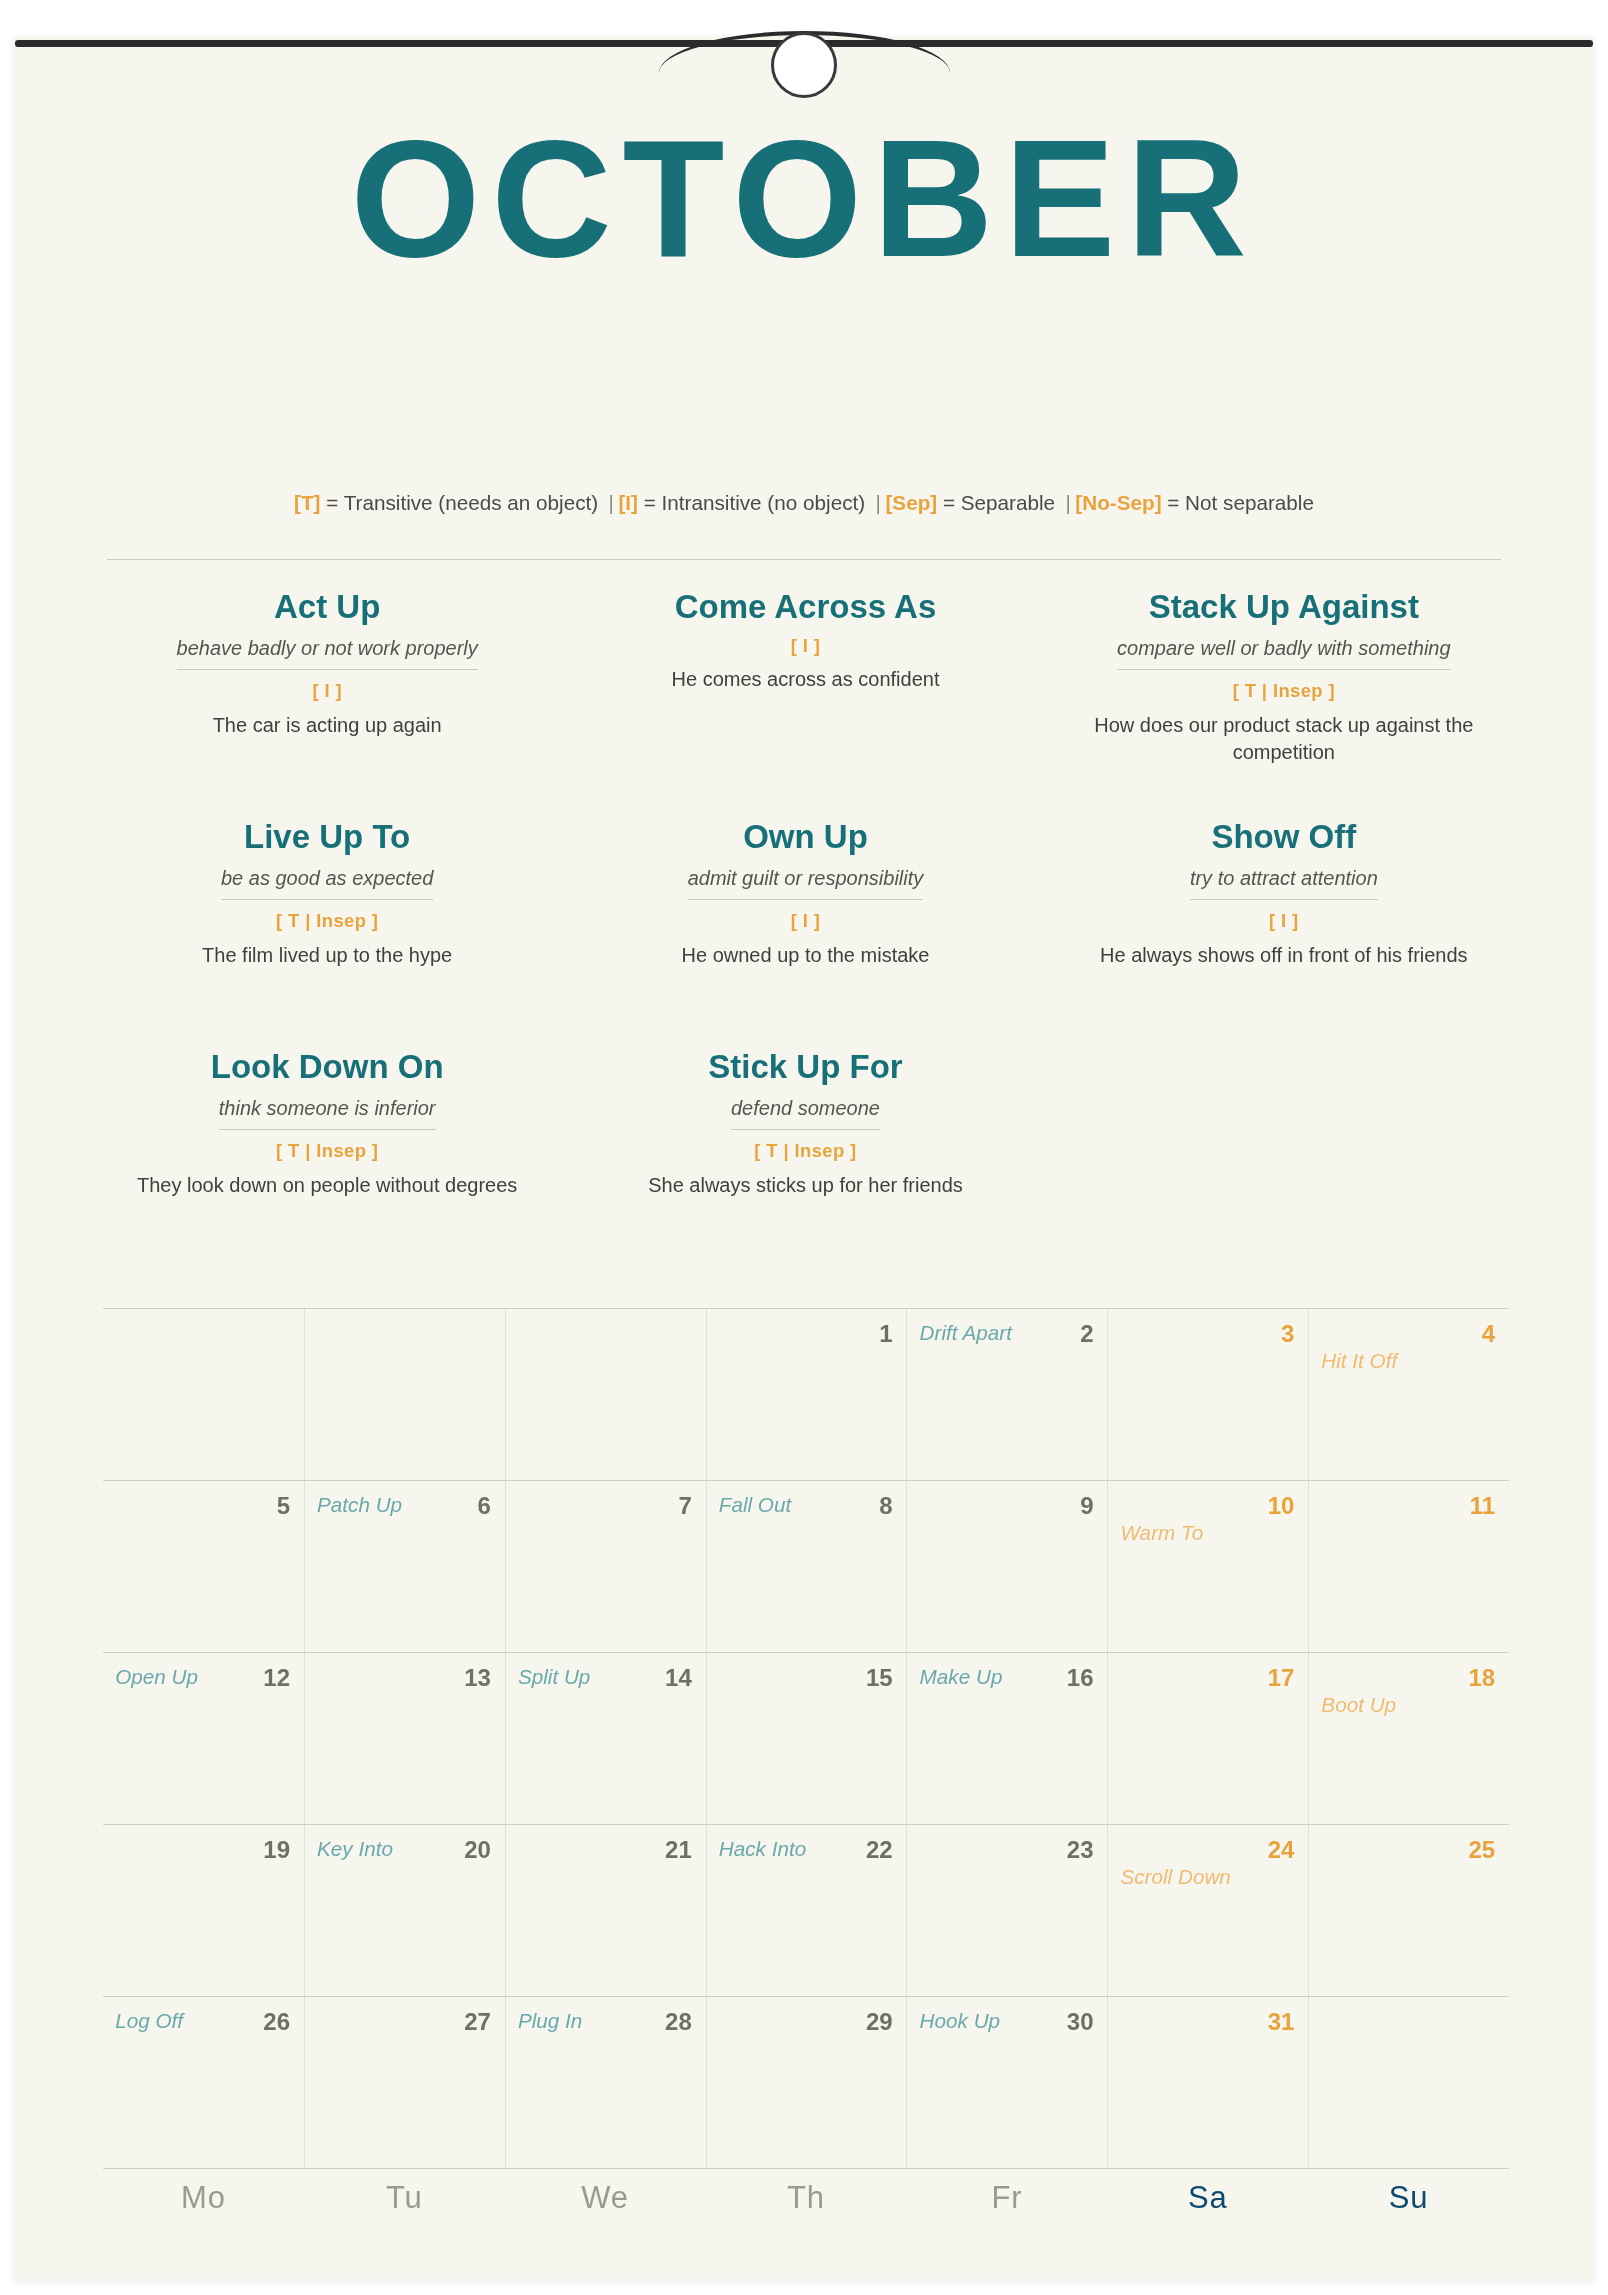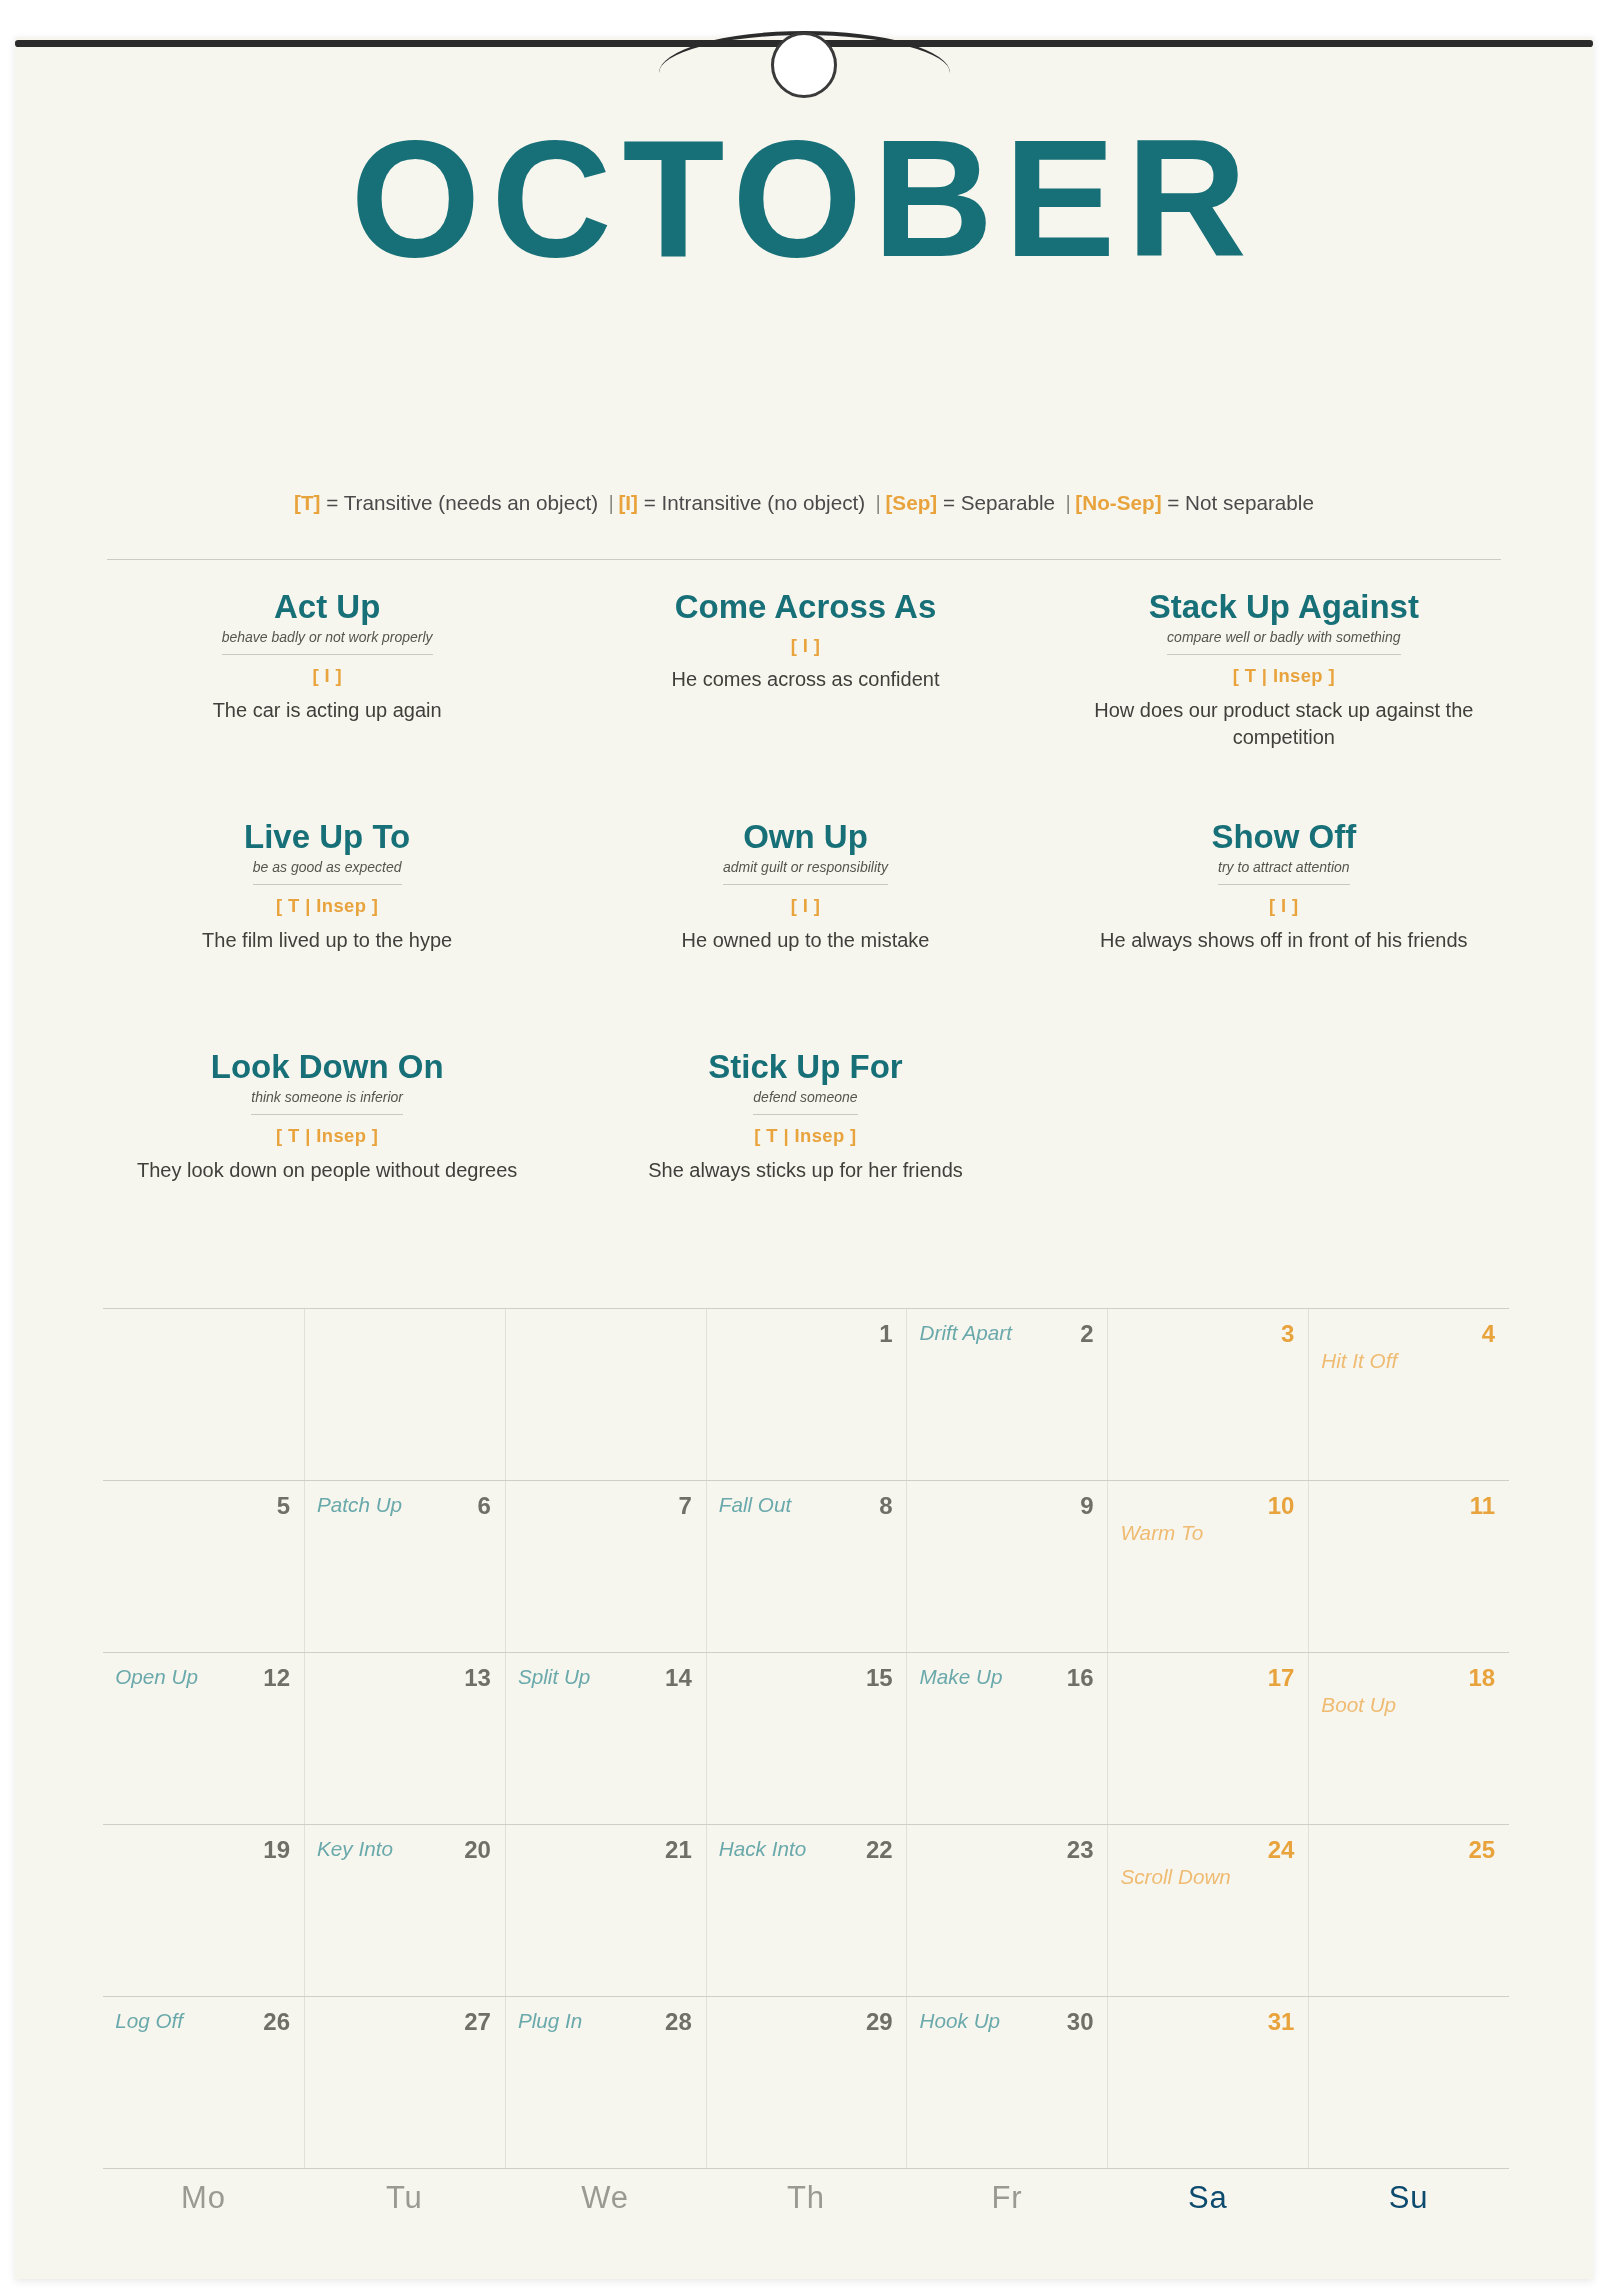--- a/index.html
+++ b/index.html
@@ -120,22 +120,22 @@
     column-gap: 4px;
   }
   .card { text-align: center; padding: 0 15.3px; }
   .card .verb {
     font-size: 33px;
     font-weight: bold;
     color: #177078;
     line-height: 1.1;
   }
   .card .meaning {
-    margin-top: 4px;
-    font-size: 14px;
+    margin-top: 12px;
+    font-size: 20px;
     font-style: italic;
     color: #555550;
     display: inline-block;
     padding-bottom: 9.2px;
     border-bottom: 1.1px solid #c9c9bf;
   }
   .card .tags {
     margin-top: 10px;
     font-size: 18.4px;
     font-weight: bold;

